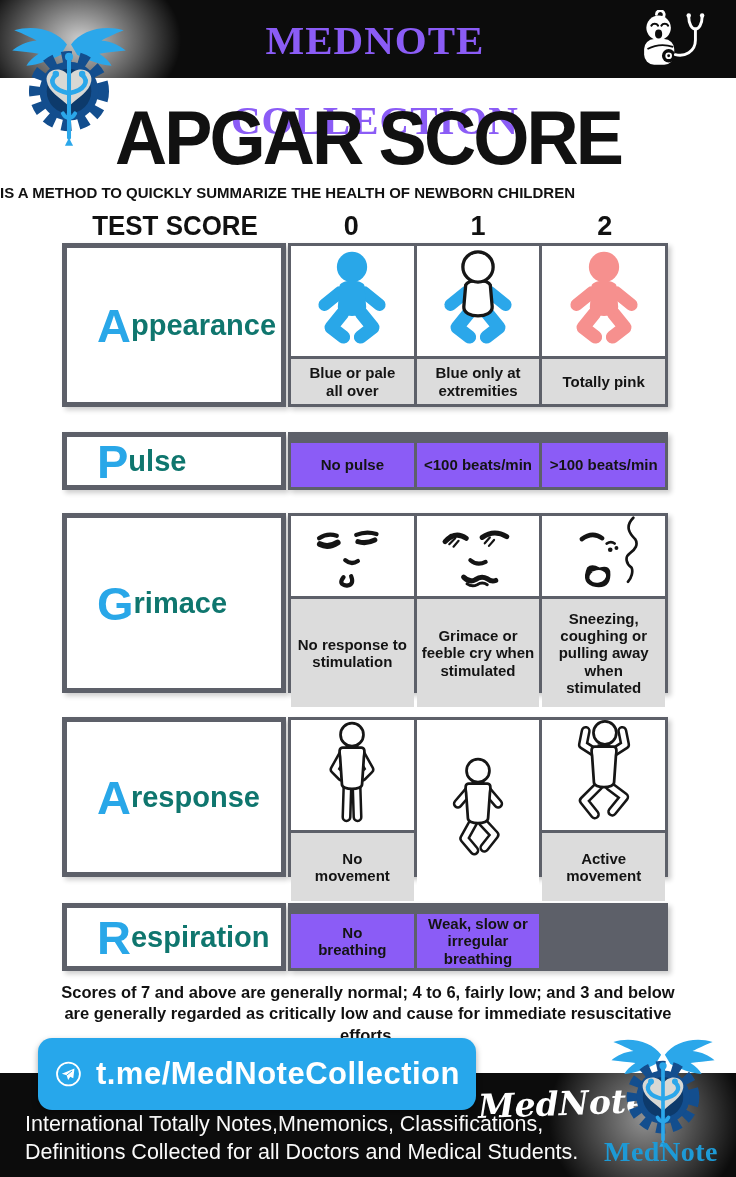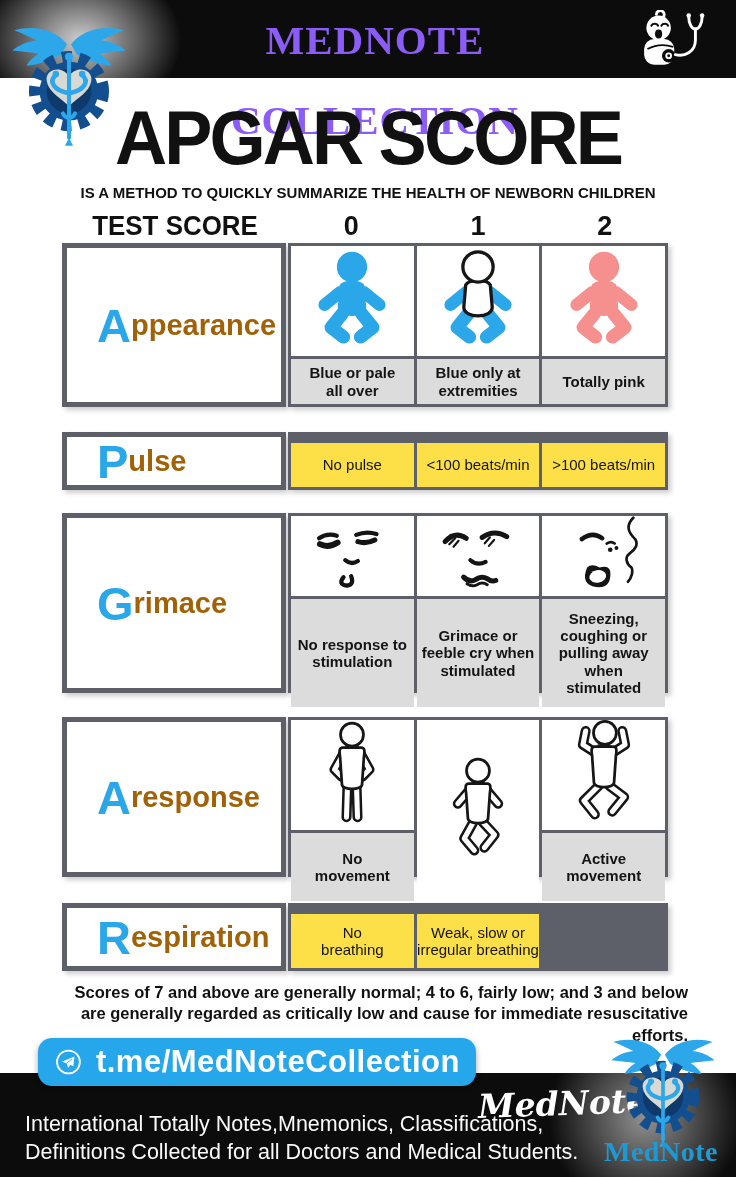--- a/index.html
+++ b/index.html
@@ -11,58 +11,58 @@
   .hdr-glow{position:absolute;left:-30px;top:-45px;width:220px;height:170px;
             background:radial-gradient(ellipse at center,rgba(255,255,255,.8),rgba(255,255,255,0) 65%);}
   .hdr-brand{position:absolute;top:0;left:135px;width:480px;height:78px;line-height:80px;text-align:center;
              font-family:"Liberation Serif",serif;font-weight:bold;font-size:41px;color:#8b5cf6;letter-spacing:1px;}
   .logo-tl{position:absolute;left:8px;top:4px;width:122px;height:152px;z-index:6;}
   .baby-steth{position:absolute;left:630px;top:10px;width:84px;height:58px;}
 
   
   .main-title{position:absolute;top:100px;left:0;width:736px;text-align:center;color:#111;
               font-size:76px;font-weight:bold;letter-spacing:-3px;line-height:1;transform:scaleX(.95);}
-  .subtitle{position:absolute;top:184px;left:0;width:736px;text-align:center;color:#111;
+  .subtitle{position:absolute;top:184px;left:0;width:736px;color:#111;
             font-size:15px;font-weight:bold;}
 
   
   .score-head{position:absolute;top:211px;left:62px;width:606px;height:30px;display:flex;}
   .score-head .corner{width:226px;text-align:center;font-size:27px;font-weight:bold;color:#111;transform:scaleX(.96);}
   .score-head .nums{flex:1;display:grid;grid-template-columns:1fr 1fr 1fr;}
   .score-head .nums div{text-align:center;font-size:27px;font-weight:bold;color:#111;}
 
   .trow{position:absolute;left:62px;width:606px;display:flex;}
   .label-box{width:224px;background:#fff;border:5px solid #5d6069;box-sizing:border-box;
              display:flex;align-items:center;padding-left:30px;
              box-shadow:3px 3px 5px rgba(0,0,0,.2);}
   .big-letter{font-size:47px;font-weight:bold;color:#29a7e8;line-height:1;}
-  .label-rest{font-size:29px;font-weight:bold;color:#a16207;}
+  .label-rest{font-size:29px;font-weight:bold;color:#0f766e;}
   .cells{flex:1;margin-left:2px;display:grid;grid-template-columns:1fr 1fr 1fr;gap:3px;
          border:3px solid #5d6069;background:#5d6069;box-sizing:border-box;
          box-shadow:3px 3px 5px rgba(0,0,0,.2);}
   .cell{background:#fff;display:flex;flex-direction:column;min-width:0;}
   .icon-area{flex:1;display:flex;align-items:center;justify-content:center;background:#fff;overflow:hidden;}
   .caption{background:#dcdcdc;border-top:3px solid #5d6069;display:flex;align-items:center;justify-content:center;
            text-align:center;font-weight:bold;font-size:15px;line-height:1.14;color:#141414;}
-  .cell.gray{background:#fde047;align-items:center;justify-content:center;display:flex;flex-direction:row;
-             text-align:center;font-weight:normal;font-size:15px;line-height:1.15;color:#141414;margin-top:8px;}
+  .cell.gray{background:#8b5cf6;align-items:center;justify-content:center;display:flex;flex-direction:row;
+             text-align:center;font-weight:bold;font-size:15px;line-height:1.15;color:#141414;margin-top:8px;}
   .cap-appearance{height:45px;padding:0 10px;}
   .cap-grimace{height:92px;padding:8px 5px;}
   .cap-activity{height:40px;padding:14px 18px;}
   .cell.resp{padding:0 20px;}
 
   
-  .note{position:absolute;top:982px;left:48px;width:640px;text-align:right;
+  .note{position:absolute;top:982px;left:48px;width:640px;text-align:center;
         font-size:16.5px;font-weight:bold;color:#111;line-height:1.3;}
 
   
   .ftr-band{position:absolute;top:1073px;left:0;width:736px;height:104px;background:#0c0c0c;overflow:hidden;}
   .ftr-glow{position:absolute;left:540px;top:-60px;width:210px;height:210px;
             background:radial-gradient(ellipse at center,rgba(255,255,255,.55),rgba(255,255,255,0) 65%);}
-  .tg-btn{position:absolute;left:38px;top:1038px;width:438px;height:48px;background:#27a7eb;border-radius:14px;
+  .tg-btn{position:absolute;left:38px;top:1038px;width:438px;height:72px;background:#27a7eb;border-radius:14px;
           display:flex;align-items:center;gap:13px;padding:0 16px;box-sizing:border-box;z-index:4;
           box-shadow:0 3px 6px rgba(0,0,0,.35);cursor:pointer;}
   .tg-text{font-size:31px;font-weight:bold;color:#fff;letter-spacing:.5px;white-space:nowrap;}
   .script-brand{position:absolute;left:478px;top:1084px;z-index:4;color:#fff;
                 font-family:"DejaVu Serif",serif;font-style:italic;font-weight:bold;font-size:33px;
                 transform:rotate(-2deg);}
   .logo-br{position:absolute;left:594px;top:1018px;width:138px;height:138px;z-index:4;}
   .brand-blue{position:absolute;left:604px;top:1136px;z-index:5;color:#1d9ad6;
               font-family:"Liberation Serif",serif;font-weight:bold;font-size:28px;letter-spacing:.5px;}
   .tagline{position:absolute;left:25px;top:1110px;z-index:3;color:#fafafa;font-size:21.5px;line-height:1.32;}

